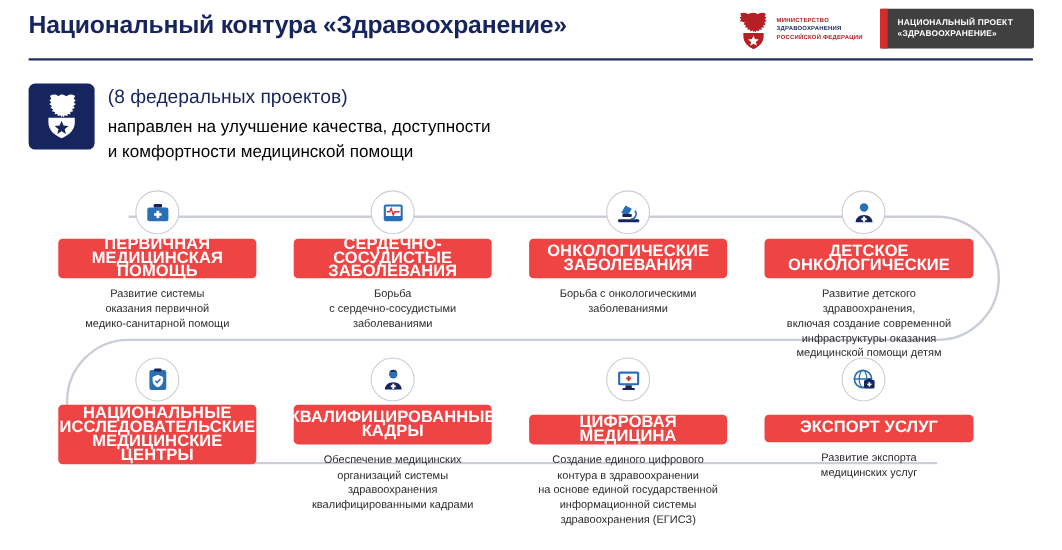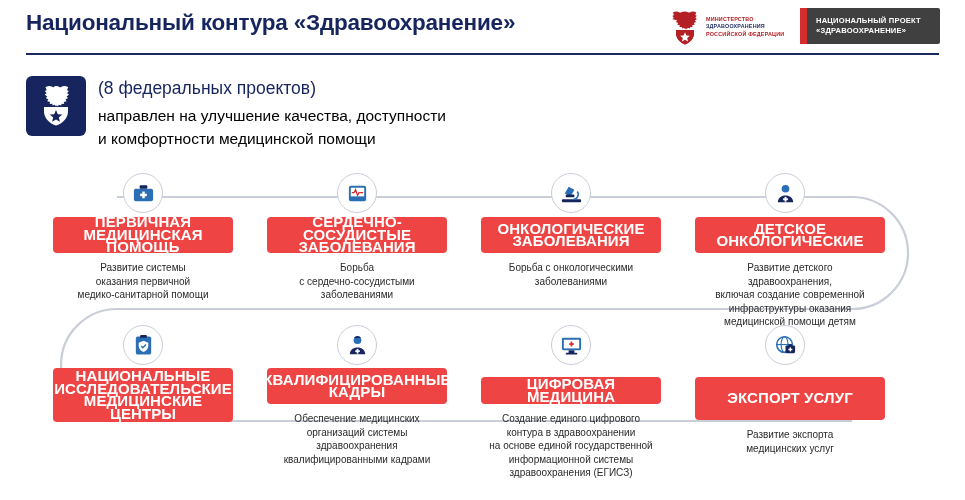--- a/index.html
+++ b/index.html
@@ -369,20 +369,20 @@
   <div class="desc">
     <div>Создание единого цифрового</div>
     <div>контура в здравоохранении</div>
     <div>на основе единой государственной</div>
     <div>информационной системы</div>
     <div>здравоохранения (ЕГИСЗ)</div>
   </div>
 </div>
 
 <div class="card" style="left:695px; top:377px; width:190px;">
-  <div class="pill" style="height:43px;">
+  <div class="pill" style="height:25px;">
     <span>ЭКСПОРТ УСЛУГ</span>
   </div>
   <div class="desc">
     <div>Развитие экспорта</div>
     <div>медицинских услуг</div>
   </div>
 </div>
 
 </body></html>

